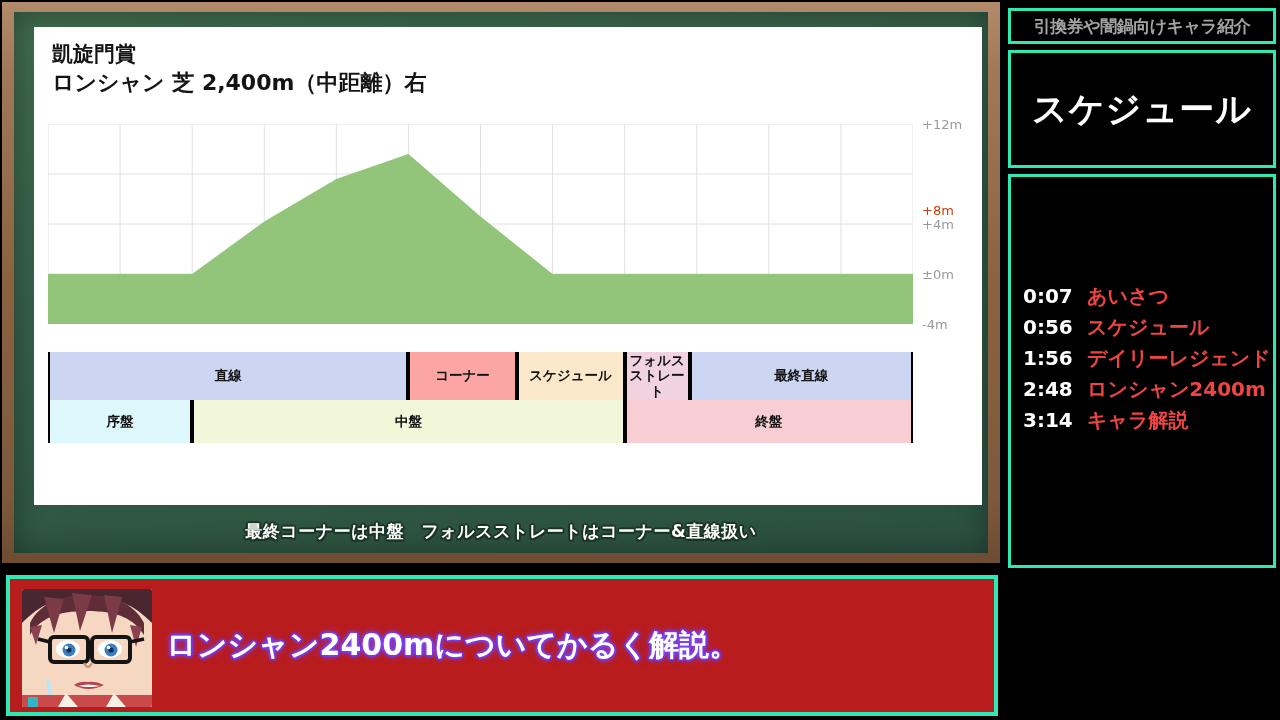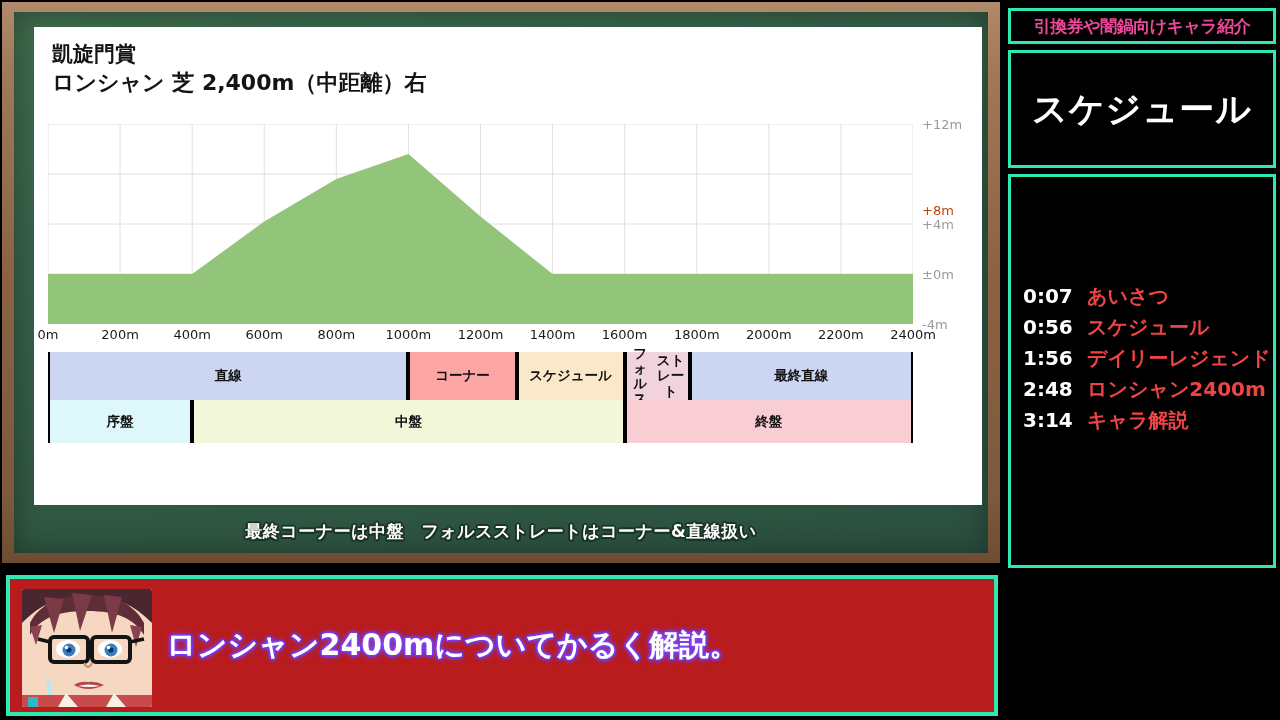--- a/index.html
+++ b/index.html
@@ -55,21 +55,21 @@
          border-left: 2px solid #000; border-right: 2px solid #000; }
   .phasebar { position: absolute; left: 14px; top: 373px; width: 920px; height: 43px; }
   .phase { position: absolute; top: 0; height: 43px; display: flex; align-items: center; justify-content: center;
            font-size: 13.5px; font-weight: 700; color: #111;
            border-left: 2px solid #000; border-right: 2px solid #000; }
 
   
   .sidebar { position: absolute; left: 1004px; top: 0; width: 276px; height: 575px; background: #000; }
   .sb-box { position: absolute; left: 4px; right: 4px; background: #000; border: 3px solid #2fe9b4; }
   .sb-header { top: 8px; height: 36px; display: flex; align-items: center; justify-content: center; }
-  .sb-header-text { color: #ec4899; font-size: 17px; font-weight: 700; white-space: nowrap; letter-spacing: -0.5px; }
+  .sb-header-text { color: #a3a3a3; font-size: 17px; font-weight: 700; white-space: nowrap; letter-spacing: -0.5px; }
   .sb-title { top: 50px; height: 118px; display: flex; align-items: center; justify-content: center; }
   .sb-title-text { color: #fff; font-size: 35px; font-weight: 800; letter-spacing: 1px; }
   .sb-list { top: 174px; height: 394px; padding: 0; }
   .sb-rows { position: absolute; left: 12px; top: 106px; right: 4px; }
   .sb-row { display: flex; align-items: baseline; height: 31px; }
   .sb-time { color: #fff; font-size: 20px; font-weight: 700; width: 64px; flex: 0 0 64px; }
   .sb-label { color: #ef4444; font-size: 20px; font-weight: 700; white-space: nowrap; }
 
   
   .subbar { position: absolute; left: 6px; top: 575px; width: 992px; height: 141px; background: #b91c1c; border: 4px solid #2fe9b4; }
@@ -122,47 +122,32 @@
           </div>
           <div class="ylabels" id="ylabels">
               <div class="ylabel" style="top: 0px; color: rgb(154, 154, 154);">+12m</div>
               <div class="ylabel" style="top: 50px; color: #c2410c; margin-top: 36px;">+8m</div>
               <div class="ylabel" style="top: 100px; color: rgb(154, 154, 154);">+4m</div>
               <div class="ylabel" style="top: 150px; color: rgb(154, 154, 154);">±0m</div>
               <div class="ylabel" style="top: 200px; color: rgb(154, 154, 154);">-4m</div>
             </div>
         </div>
 
-        <div class="xaxis" id="xaxis">
-            <div class="xtick" style="left: 0px;">0m</div>
-            <div class="xtick" style="left: 72.0833px;">200m</div>
-            <div class="xtick" style="left: 144.167px;">400m</div>
-            <div class="xtick" style="left: 216.25px;">600m</div>
-            <div class="xtick" style="left: 288.333px;">800m</div>
-            <div class="xtick" style="left: 360.417px;">1000m</div>
-            <div class="xtick" style="left: 432.5px;">1200m</div>
-            <div class="xtick" style="left: 504.583px;">1400m</div>
-            <div class="xtick" style="left: 576.667px;">1600m</div>
-            <div class="xtick" style="left: 648.75px;">1800m</div>
-            <div class="xtick" style="left: 720.833px;">2000m</div>
-            <div class="xtick" style="left: 792.917px;">2200m</div>
-            <div class="xtick" style="left: 865px;">2400m</div>
-          </div>
 
         <div class="segbar" id="segbar">
             <div class="seg" style="left: 0px; width: 360.417px; background: rgb(204, 213, 242); flex-direction: column;">
               <div>直線</div>
             </div>
             <div class="seg" style="left: 360.417px; width: 108.125px; background: #fca5a5; flex-direction: column;">
               <div>コーナー</div>
             </div>
             <div class="seg" style="left: 468.542px; width: 108.125px; background: rgb(251, 232, 202); flex-direction: column;">
               <div>スケジュール</div>
             </div>
-            <div class="seg" style="left: 576.667px; width: 64.875px; background: rgb(240, 211, 222); flex-direction: row;">
+            <div class="seg" style="left: 576.667px; width: 64.875px; background: rgb(240, 211, 222); flex-direction: column;">
               <div>フォルス</div>
               <div>ストレート</div>
             </div>
             <div class="seg" style="left: 641.542px; width: 223.458px; background: rgb(204, 213, 242); flex-direction: column;">
               <div>最終直線</div>
             </div>
           </div>
         <div class="phasebar" id="phasebar">
             <div class="phase" style="left: 0px; width: 144.167px; background: rgb(221, 247, 251); flex-direction: column;">
               <div>序盤</div>

